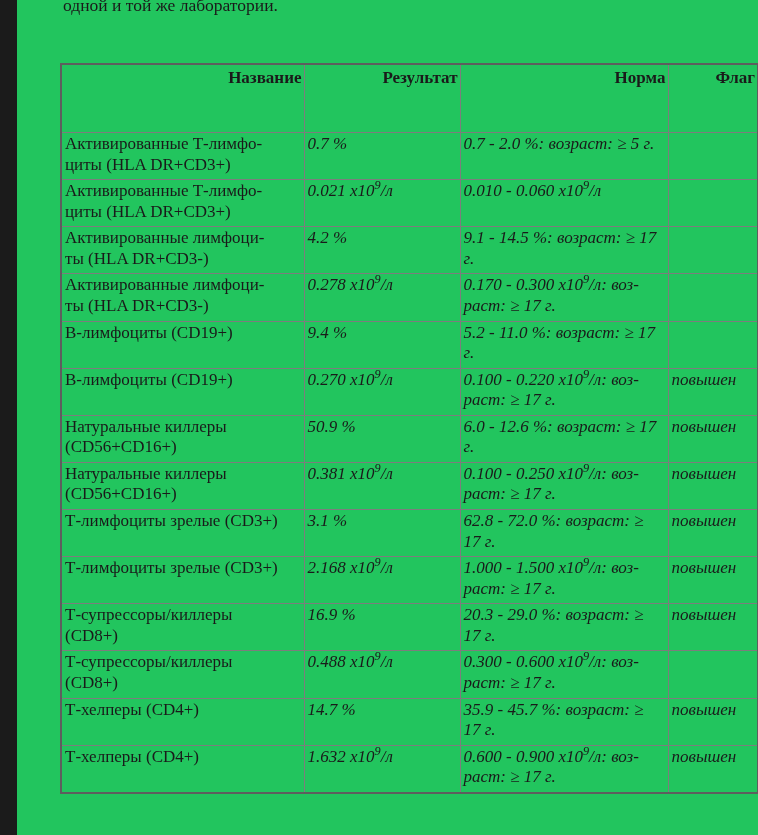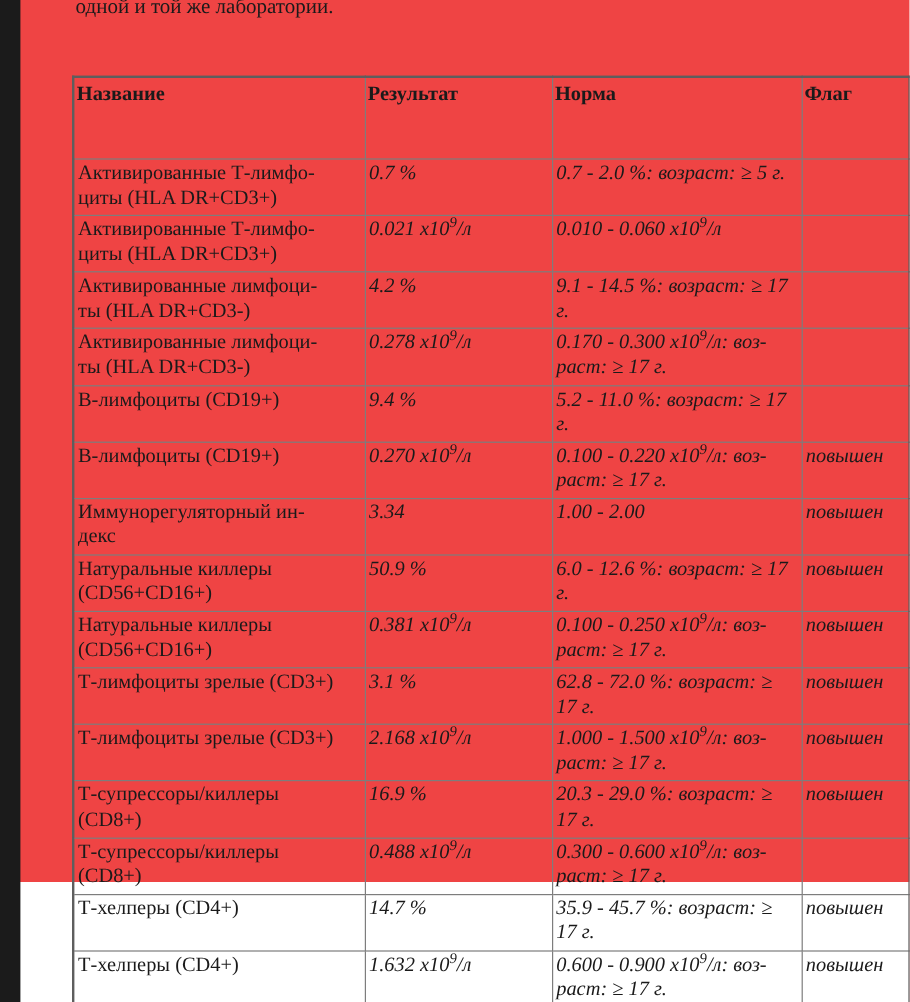--- a/index.html
+++ b/index.html
@@ -3,21 +3,21 @@
 <meta charset="utf-8">
 <style>
   html, body {
     margin: 0; padding: 0;
     background: #ffffff;
     width: 758px; height: 835px;
     overflow: hidden;
     font-family: "Liberation Serif", "DejaVu Serif", serif;
     color: #1a1a1a;
   }
-  .stage { position: relative; width: 758px; height: 735px; background: #ef4444; }
+  .stage { position: relative; width: 758px; height: 835px; background: #22c55e; }
   .left-bar {
     position: absolute; left: 0; top: 0;
     width: 17px; height: 835px;
     background: #1b1b1b;
   }
   .intro {
     position: absolute; left: 63px; top: -5px;
     font-size: 17.5px; line-height: 20px;
     white-space: nowrap;
   }
@@ -35,21 +35,21 @@
     font-size: 17px;
     border: 2px solid #5e5e5e;
   }
   table.results th, table.results td {
     border: 1px solid #7d7d7d;
     vertical-align: top;
     overflow: hidden;
   }
   table.results th {
     font-weight: bold;
-    text-align: left;
+    text-align: right;
     height: 64px;
     padding: 3px 2px 0 2px;
     font-size: 17px;
   }
   table.results td {
     padding: 1px 3px 4px 3px;
     line-height: 1.21;
     white-space: pre-line;
   }
   td.c-result, td.c-norm, td.c-flag { padding-left: 4px; font-style: italic; }
@@ -111,26 +111,20 @@
             <td class="c-norm">5.2 - 11.0 %: возраст: ≥ 17<br>г.</td>
             <td class="c-flag"></td>
           </tr>
           <tr>
             <td class="c-name">В-лимфоциты (CD19+)</td>
             <td class="c-result">0.270 x10<sup>9</sup>/л</td>
             <td class="c-norm">0.100 - 0.220 x10<sup>9</sup>/л: воз-<br>раст: ≥ 17 г.</td>
             <td class="c-flag">повышен</td>
           </tr>
           <tr>
-            <td class="c-name">Иммунорегуляторный ин-<br>декс</td>
-            <td class="c-result">3.34</td>
-            <td class="c-norm">1.00 - 2.00</td>
-            <td class="c-flag">повышен</td>
-          </tr>
-          <tr>
             <td class="c-name">Натуральные киллеры<br>(CD56+CD16+)</td>
             <td class="c-result">50.9 %</td>
             <td class="c-norm">6.0 - 12.6 %: возраст: ≥ 17<br>г.</td>
             <td class="c-flag">повышен</td>
           </tr>
           <tr>
             <td class="c-name">Натуральные киллеры<br>(CD56+CD16+)</td>
             <td class="c-result">0.381 x10<sup>9</sup>/л</td>
             <td class="c-norm">0.100 - 0.250 x10<sup>9</sup>/л: воз-<br>раст: ≥ 17 г.</td>
             <td class="c-flag">повышен</td>

